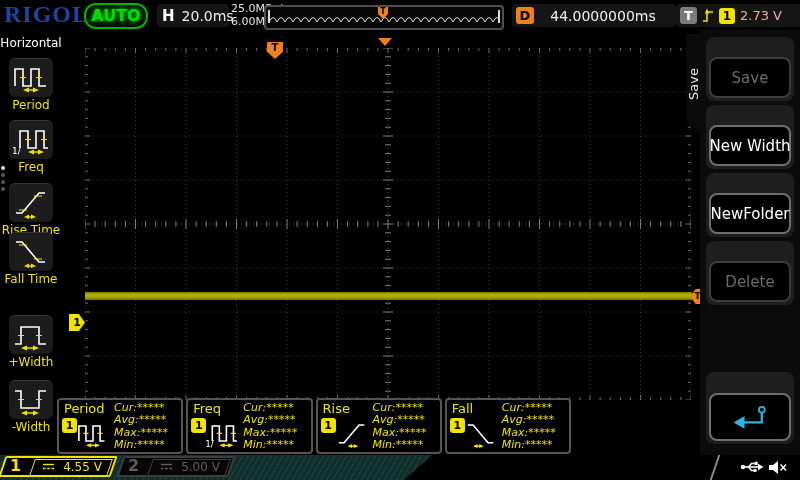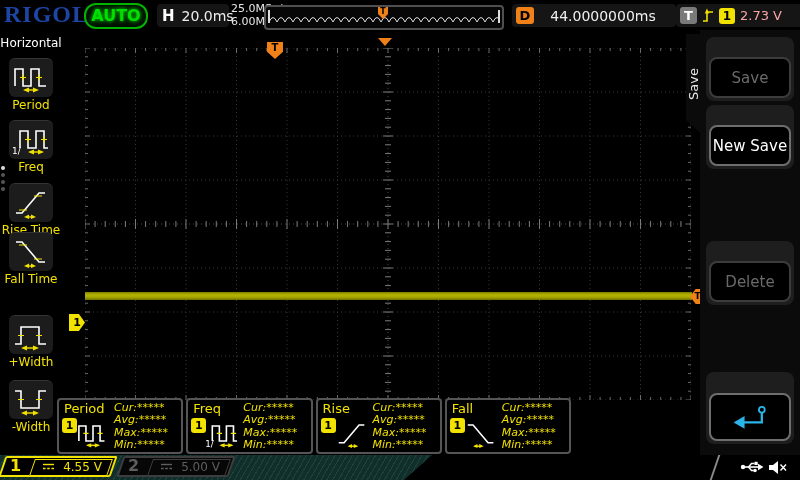--- a/index.html
+++ b/index.html
@@ -565,21 +565,24 @@
   <div class="abs ch-marker">1</div>
   <div class="abs tl-marker">T</div>
   <div class="abs shield tp-marker">T</div>
   <div class="abs tc-marker"></div>
 
   <div class="abs rmenu">
     <div class="slot" style="top:7px">
       <div class="btn disabled">Save</div>
     </div>
     <div class="slot" style="top:75px">
-      <div class="btn">New Save</div>
+      <div class="btn">New Width</div>
+    </div>
+    <div class="slot" style="top:143px">
+      <div class="btn">NewFolder</div>
     </div>
     <div class="slot" style="top:211px">
       <div class="btn disabled">Delete</div>
     </div>
     <div class="slot" style="top:342px;height:72px">
       <div class="btn" style="height:44px">
         <svg width="40" height="28" viewBox="0 0 44 30">
           <circle cx="35" cy="7" r="3.2" fill="none" stroke="#2ab4e8" stroke-width="2"></circle>
           <path d="M35 10 V21 H15" fill="none" stroke="#2ab4e8" stroke-width="2.5"></path>
           <path d="M16 14 V28 L4 21 Z" fill="#2ab4e8"></path>

